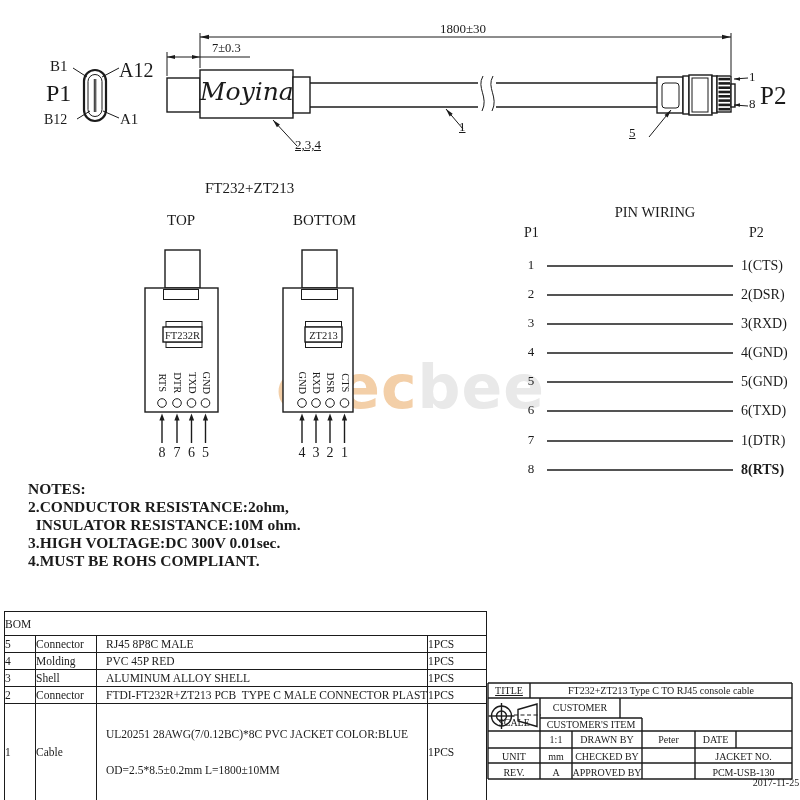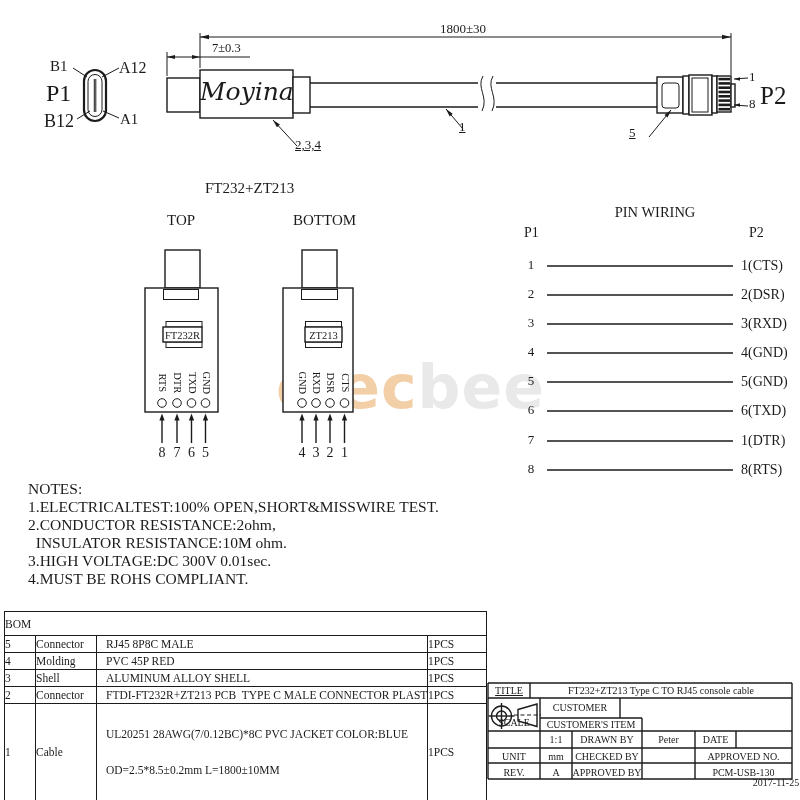--- a/index.html
+++ b/index.html
@@ -22,21 +22,21 @@
              letter-spacing:1px;}
   .wm1{color:#f3cfa8;}
   .wm2{color:#e9e9e9;}
   table.bom{position:absolute;left:4px;top:611px;width:482px;z-index:3;
             border-collapse:collapse;table-layout:fixed;font-size:11.5px;}
   table.bom td{border:1px solid #1b1b1b;padding:0;color:#1b1b1b;
                overflow:hidden;}
   table.bom td.sp{text-align:left;padding-left:9px;white-space:pre;}
   .tb{position:absolute;font-size:10px;white-space:nowrap;z-index:3;color:#1b1b1b;}
   .notes{position:absolute;left:28px;top:480px;font-size:15.5px;line-height:18px;z-index:3;}
-  .notes div{white-space:pre;height:18px;}
+  .notes div{white-space:pre;height:18px;font-weight:bold;}
 </style>
 </head>
 <body>
 
 <div class="stage">
 
   <div class="watermark"><span class="wm1">elec</span><span class="wm2">bee</span></div>
 
   <svg class="art" width="800" height="800" viewBox="0 0 800 800">
     <defs>
@@ -201,22 +201,22 @@
       <circle cx="501.5" cy="716" r="5"></circle>
       <line x1="488.5" y1="716" x2="514.5" y2="716"></line>
       <line x1="501.5" y1="703" x2="501.5" y2="729"></line>
       <path d="M518,709.5 L537,704 L537,726.5 L518,721 Z"></path>
       <line class="dash" x1="514" y1="715" x2="541" y2="715"></line>
     </g>
   </svg>
 
   <div class="t" style="left:46px;top:80px;font-size:24px;">P1</div>
   <div class="t" style="left:50px;top:58px;font-size:15px;">B1</div>
-  <div class="t" style="left:119px;top:59px;font-size:16px;">A12</div>
-  <div class="t" style="left:44px;top:112px;font-size:18px;">B12</div>
+  <div class="t" style="left:119px;top:59px;font-size:20px;">A12</div>
+  <div class="t" style="left:44px;top:112px;font-size:14px;">B12</div>
   <div class="t" style="left:120px;top:111px;font-size:15px;">A1</div>
 
   <div class="t ctr" style="left:200px;top:78px;width:93px;font-size:25px;font-style:italic;font-family:'DejaVu Serif',serif;">Moyina</div>
   <div class="t ctr" style="left:428px;top:22px;width:70px;font-size:13px;">1800±30</div>
   <div class="t" style="left:212px;top:42px;font-size:12.5px;">7±0.3</div>
   <div class="t u" style="left:295px;top:138px;font-size:13px;">2,3,4</div>
   <div class="t u" style="left:459px;top:120px;font-size:13px;">1</div>
   <div class="t u" style="left:629px;top:126px;font-size:13px;">5</div>
   <div class="t" style="left:749px;top:70px;font-size:13px;">1</div>
   <div class="t" style="left:749px;top:97px;font-size:13px;">8</div>
@@ -257,25 +257,24 @@
   <div class="t" style="left:741px;top:316px;font-size:14px;">3(RXD)</div>
   <div class="t ctr" style="left:524px;top:345px;width:14px;font-size:13px;">4</div>
   <div class="t" style="left:741px;top:345px;font-size:14px;">4(GND)</div>
   <div class="t ctr" style="left:524px;top:374px;width:14px;font-size:13px;">5</div>
   <div class="t" style="left:741px;top:374px;font-size:14px;">5(GND)</div>
   <div class="t ctr" style="left:524px;top:403px;width:14px;font-size:13px;">6</div>
   <div class="t" style="left:741px;top:403px;font-size:14px;">6(TXD)</div>
   <div class="t ctr" style="left:524px;top:433px;width:14px;font-size:13px;">7</div>
   <div class="t" style="left:741px;top:433px;font-size:14px;">1(DTR)</div>
   <div class="t ctr" style="left:524px;top:462px;width:14px;font-size:13px;">8</div>
-  <div class="t" style="left:741px;top:462px;font-size:14px;">8(RTS)</div>
+  <div class="t" style="left:741px;top:462px;font-size:14px;font-weight:bold;">8(RTS)</div>
 
   <div class="notes">
     <div>NOTES:</div>
-    <div>1.ELECTRICALTEST:100% OPEN,SHORT&amp;MISSWIRE TEST.</div>
     <div>2.CONDUCTOR RESISTANCE:2ohm,</div>
     <div>  INSULATOR RESISTANCE:10M ohm.</div>
     <div>3.HIGH VOLTAGE:DC 300V 0.01sec.</div>
     <div>4.MUST BE ROHS COMPLIANT.</div>
   </div>
 
   <table class="bom">
     <colgroup>
         <col style="width:31px">
         <col style="width:61px">
@@ -329,19 +328,19 @@
   <div class="tb ctr" style="left:540px;top:719px;width:102px;">CUSTOMER'S ITEM</div>
   <div class="tb ctr" style="left:488px;top:708px;width:52px;margin-top:9px;">SCALE</div>
   <div class="tb ctr" style="left:540px;top:734px;width:32px;">1:1</div>
   <div class="tb ctr" style="left:572px;top:734px;width:70px;">DRAWN BY</div>
   <div class="tb ctr" style="left:642px;top:734px;width:53px;">Peter</div>
   <div class="tb ctr" style="left:695px;top:734px;width:41px;">DATE</div>
   <div class="tb ctr" style="left:736px;top:734px;width:80px;margin-top:43px;">2017-11-25</div>
   <div class="tb ctr" style="left:488px;top:751px;width:52px;">UNIT</div>
   <div class="tb ctr" style="left:540px;top:751px;width:32px;">mm</div>
   <div class="tb ctr" style="left:572px;top:751px;width:70px;">CHECKED BY</div>
-  <div class="tb ctr" style="left:695px;top:751px;width:97px;">APPROVED NO.</div>
+  <div class="tb ctr" style="left:695px;top:751px;width:97px;">JACKET NO.</div>
   <div class="tb ctr" style="left:488px;top:767px;width:52px;">REV.</div>
   <div class="tb ctr" style="left:540px;top:767px;width:32px;">A</div>
   <div class="tb ctr" style="left:572px;top:767px;width:70px;">APPROVED BY</div>
   <div class="tb ctr" style="left:695px;top:767px;width:97px;">PCM-USB-130</div>
 
 </div>
 
 </body></html>

